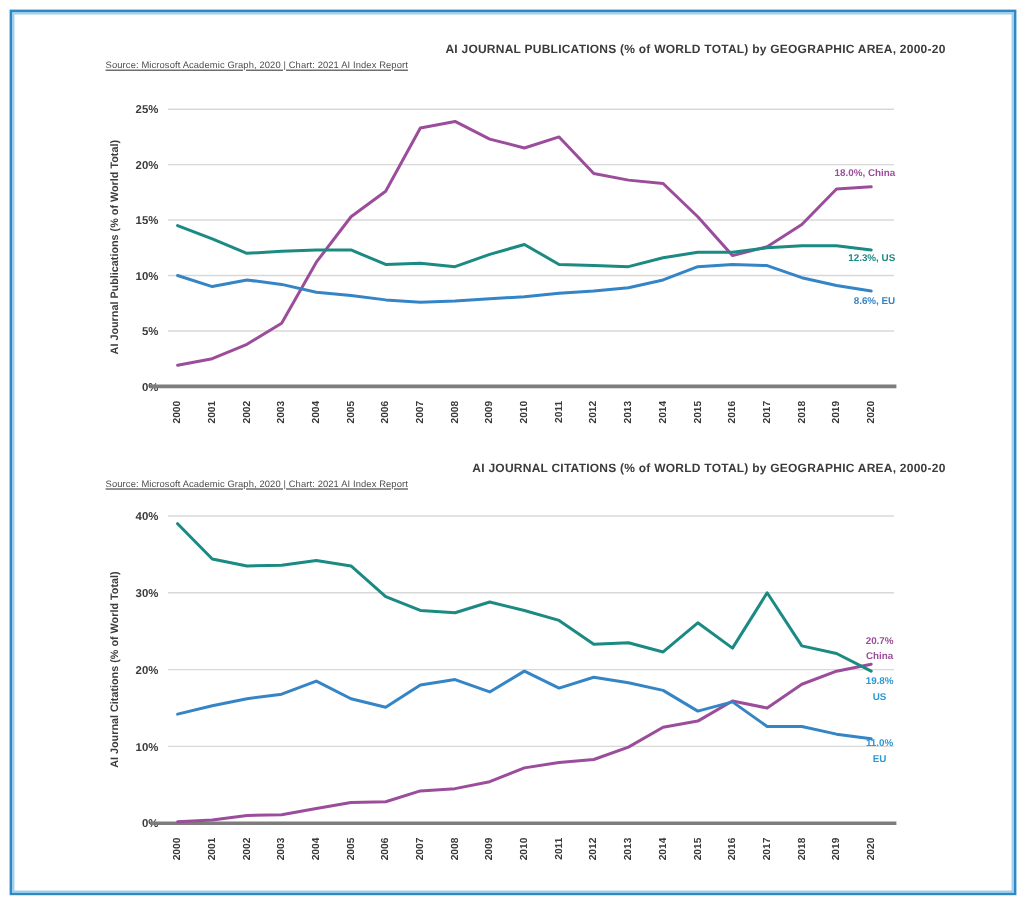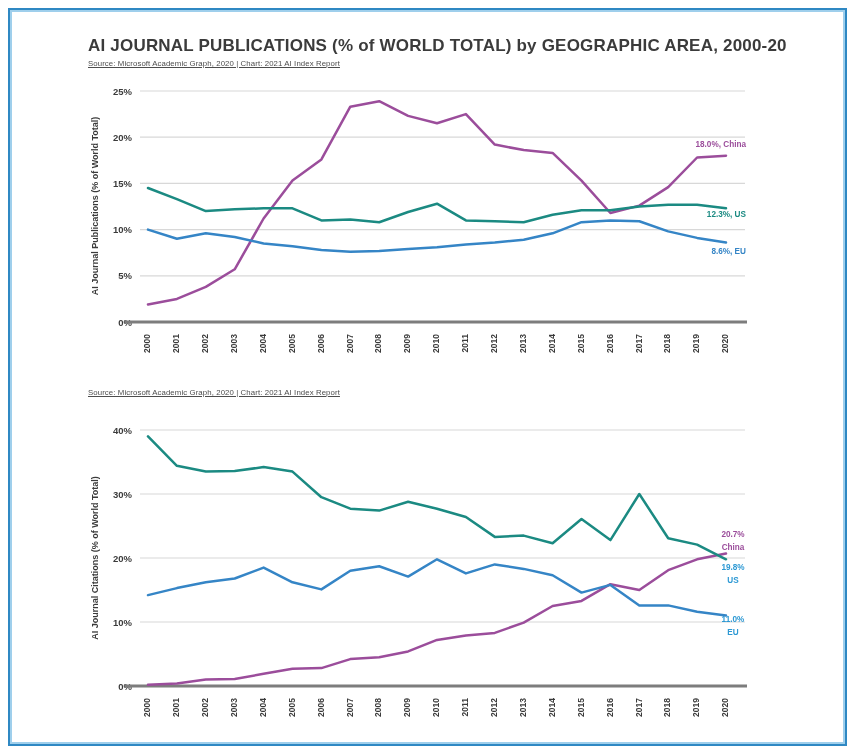--- a/index.html
+++ b/index.html
@@ -7,21 +7,21 @@
     position:relative;width:856px;height:754px;background:#ffffff;overflow:hidden;
     font-family:"Liberation Sans",sans-serif;color:#3b3b3b;
   }
   .page-border{
     position:absolute;left:8px;top:8px;right:9px;bottom:8px;
     border:2px solid #2f88c3;box-shadow:inset 0 0 0 2px #9fcfec;
     pointer-events:none;
   }
   .chart-section{position:absolute;left:88px;width:700px;}
   .chart-title{
-    margin:0;font-size:17px;font-weight:bold;letter-spacing:.2px;color:#3b3b3b;
+    margin:0;font-size:10px;font-weight:bold;letter-spacing:.2px;color:#3b3b3b;text-align:right;
   }
   .chart-source{
     margin:3px 0 0 0;font-size:7.8px;color:#4d4d4d;letter-spacing:.1px;text-decoration:underline;
   }
   .y-axis-title{
     position:absolute;left:-151px;width:320px;height:14px;
     text-align:center;font-size:9px;font-weight:bold;color:#3b3b3b;
     transform:rotate(-90deg);
   }
   .plot-svg{position:absolute;left:-3px;}
@@ -74,20 +74,21 @@
         <polyline points="63.0,229.4 91.9,223.9 120.8,211.9 149.7,194.3 178.6,143.5 207.5,105.6 236.4,84.4 265.3,31.7 294.2,26.2 323.1,40.9 352.0,48.3 380.9,39.1 409.8,69.6 438.7,75.1 467.6,77.9 496.5,105.6 525.4,138.0 554.3,130.6 583.2,112.1 612.1,82.5 641.0,80.7" fill="none" stroke="#9b4d9b" stroke-width="2.5" stroke-linejoin="round" stroke-linecap="round"></polyline>
         <polyline points="63.0,113.0 91.9,124.1 120.8,136.1 149.7,134.3 178.6,133.3 207.5,133.3 236.4,145.4 265.3,144.4 294.2,147.2 323.1,137.0 352.0,128.7 380.9,145.4 409.8,146.3 438.7,147.2 467.6,139.8 496.5,135.2 525.4,135.2 554.3,131.5 583.2,129.7 612.1,129.7 641.0,133.3" fill="none" stroke="#1b8a82" stroke-width="2.5" stroke-linejoin="round" stroke-linecap="round"></polyline>
         <polyline points="63.0,154.6 91.9,163.8 120.8,158.3 149.7,162.0 178.6,168.5 207.5,171.2 236.4,174.9 265.3,176.8 294.2,175.9 323.1,174.0 352.0,172.2 380.9,169.4 409.8,167.5 438.7,164.8 467.6,158.3 496.5,147.2 525.4,145.4 554.3,146.3 583.2,156.4 612.1,162.9 641.0,167.5" fill="none" stroke="#3585c6" stroke-width="2.5" stroke-linejoin="round" stroke-linecap="round"></polyline>
         <text x="661" y="71.68" text-anchor="end" font-size="8.2" font-weight="bold" fill="#9b4d9b">18.0%, China</text>
         <text x="661" y="142.34799999999998" text-anchor="end" font-size="8.2" font-weight="bold" fill="#1b8a82">12.3%, US</text>
         <text x="661" y="178.536" text-anchor="end" font-size="8.2" font-weight="bold" fill="#3585c6">8.6%, EU</text>
       </svg>
   </section>
 
   <section class="chart-section" style="top:385px;height:365px;">
+    <h1 class="chart-title">AI JOURNAL CITATIONS (% of WORLD TOTAL) by GEOGRAPHIC AREA, 2000-20</h1>
     <p class="chart-source">Source: Microsoft Academic Graph, 2020 | Chart: 2021 AI Index Report</p>
     <div class="y-axis-title" style="top:166px;">AI Journal Citations (% of World Total)</div>
     <svg class="plot-svg" id="plot-1" style="top:35px;" width="690" height="318" viewBox="0 0 690 318">
         <text x="47" y="269.5" text-anchor="end" font-size="9.5" font-weight="bold" fill="#3b3b3b">0%</text>
         <line x1="55" y1="202" x2="660" y2="202" stroke="#d8d8d8" stroke-width="1.2"></line>
         <text x="47" y="205.5" text-anchor="end" font-size="9.5" font-weight="bold" fill="#3b3b3b">10%</text>
         <line x1="55" y1="138" x2="660" y2="138" stroke="#d8d8d8" stroke-width="1.2"></line>
         <text x="47" y="141.5" text-anchor="end" font-size="9.5" font-weight="bold" fill="#3b3b3b">20%</text>
         <line x1="55" y1="74" x2="660" y2="74" stroke="#d8d8d8" stroke-width="1.2"></line>
         <text x="47" y="77.5" text-anchor="end" font-size="9.5" font-weight="bold" fill="#3b3b3b">30%</text>

